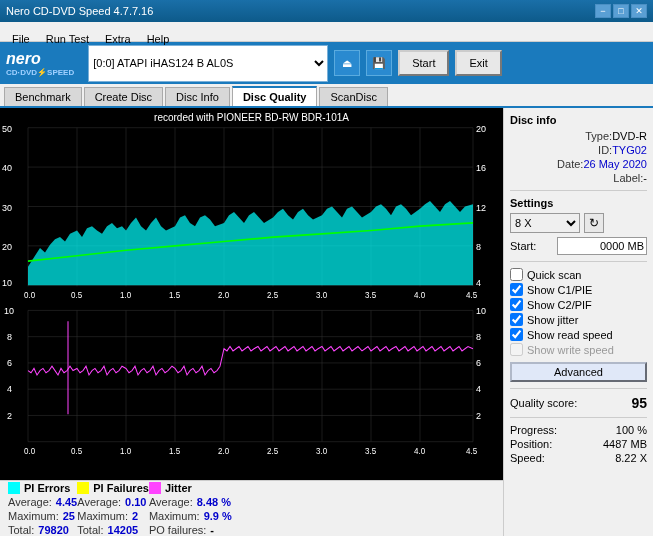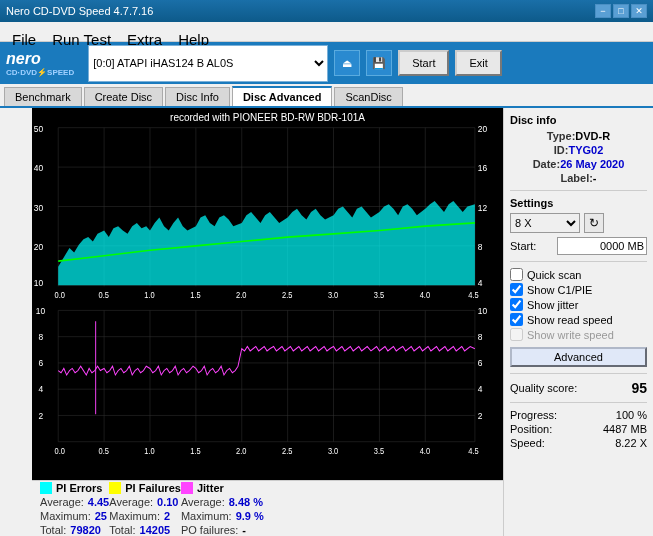--- a/index.html
+++ b/index.html
@@ -32,21 +32,21 @@
       background: #f0f0f0;
       height: 20px;
       display: flex;
       align-items: center;
       border-bottom: 1px solid #ccc;
       padding: 0 4px;
     }
     .menubar-item {
       padding: 2px 8px;
       cursor: pointer;
-      font-size: 15px;
+      font-size: 11px;
       margin-top: 15px;
     }
 
     
     .toolbar {
       background: #1a7abd;
       height: 42px;
       display: flex;
       align-items: center;
       padding: 0 6px;
@@ -110,21 +110,20 @@
     .tab.active {
       background: white;
       border-top: 2px solid #1a7abd;
       font-weight: bold;
     }
 
     
     .main-content {
       display: flex;
       height: calc(536px - 22px - 20px - 42px - 24px);
-      padding-left: 32px;
     }
 
     
     .chart-area {
       flex: 1;
       background: black;
       position: relative;
       overflow: hidden;
     }
 
@@ -139,24 +138,23 @@
     }
 
     .panel-section-title {
       font-weight: bold;
       margin-bottom: 4px;
       font-size: 11px;
     }
 
     .disc-info-row {
       display: flex;
-      justify-content: center;
+      justify-content: flex-end;
       margin-bottom: 2px;
       font-size: 11px;
-      font-weight: bold;
     }
     .disc-info-label { color: #333; }
     .disc-info-value { color: #000; }
     .disc-info-value.blue { color: #0000cc; }
 
     .divider {
       height: 1px;
       background: #ccc;
       margin: 6px 0;
     }
@@ -302,21 +300,21 @@
   <div class="toolbar-icon-btn">⏏</div>
   <div class="toolbar-icon-btn">💾</div>
   <button class="btn-start">Start</button>
   <button class="btn-exit">Exit</button>
 </div>
 
 <div class="tabs">
   <div class="tab">Benchmark</div>
   <div class="tab">Create Disc</div>
   <div class="tab">Disc Info</div>
-  <div class="tab active">Disc Advanced</div>
+  <div class="tab active">Disc Quality</div>
   <div class="tab">ScanDisc</div>
 </div>
 
 <div class="main-content">
 
   <div class="chart-area">
     <div class="chart-title">recorded with PIONEER  BD-RW  BDR-101A</div>
 
     <div class="chart-svg-container">
       <svg width="100%" height="100%" viewBox="0 0 503 340" preserveAspectRatio="none">
@@ -546,20 +544,24 @@
     <div class="checkbox-row">
       <input type="checkbox" style="">
       <span>Quick scan</span>
     </div>
     <div class="checkbox-row">
       <input type="checkbox" checked="" style="">
       <span>Show C1/PIE</span>
     </div>
     <div class="checkbox-row">
       <input type="checkbox" checked="" style="">
+      <span>Show C2/PIF</span>
+    </div>
+    <div class="checkbox-row">
+      <input type="checkbox" checked="" style="">
       <span>Show jitter</span>
     </div>
     <div class="checkbox-row">
       <input type="checkbox" checked="" style="">
       <span>Show read speed</span>
     </div>
     <div class="checkbox-row">
       <input type="checkbox" disabled="" style="">
       <span style="color:#999;">Show write speed</span>
     </div>

